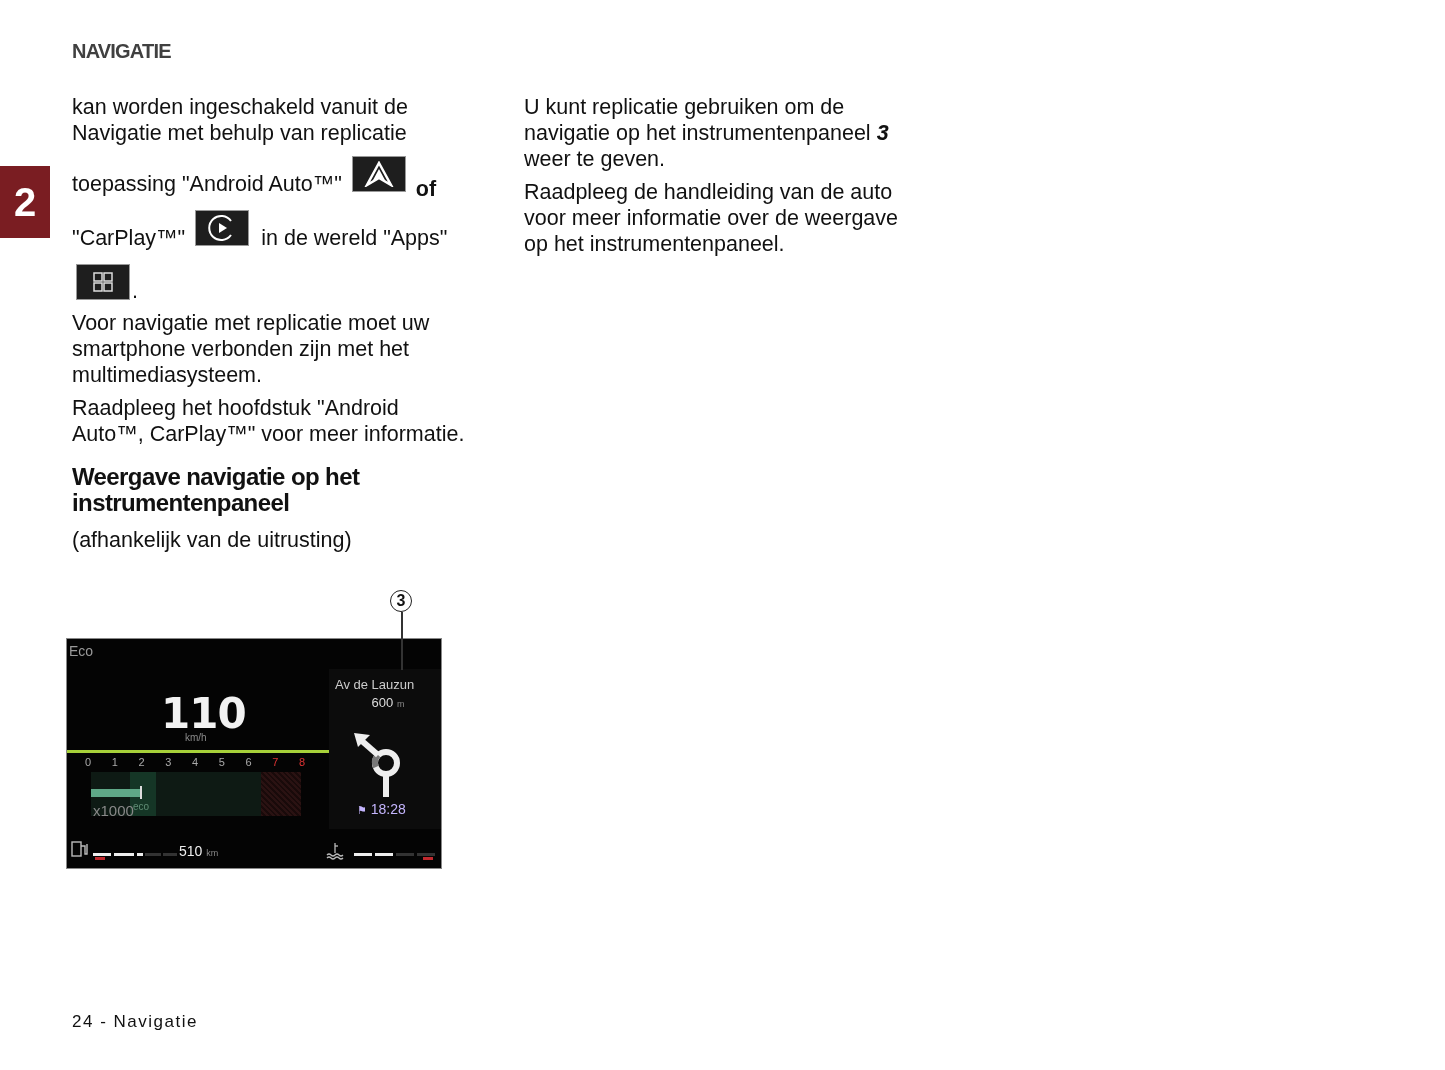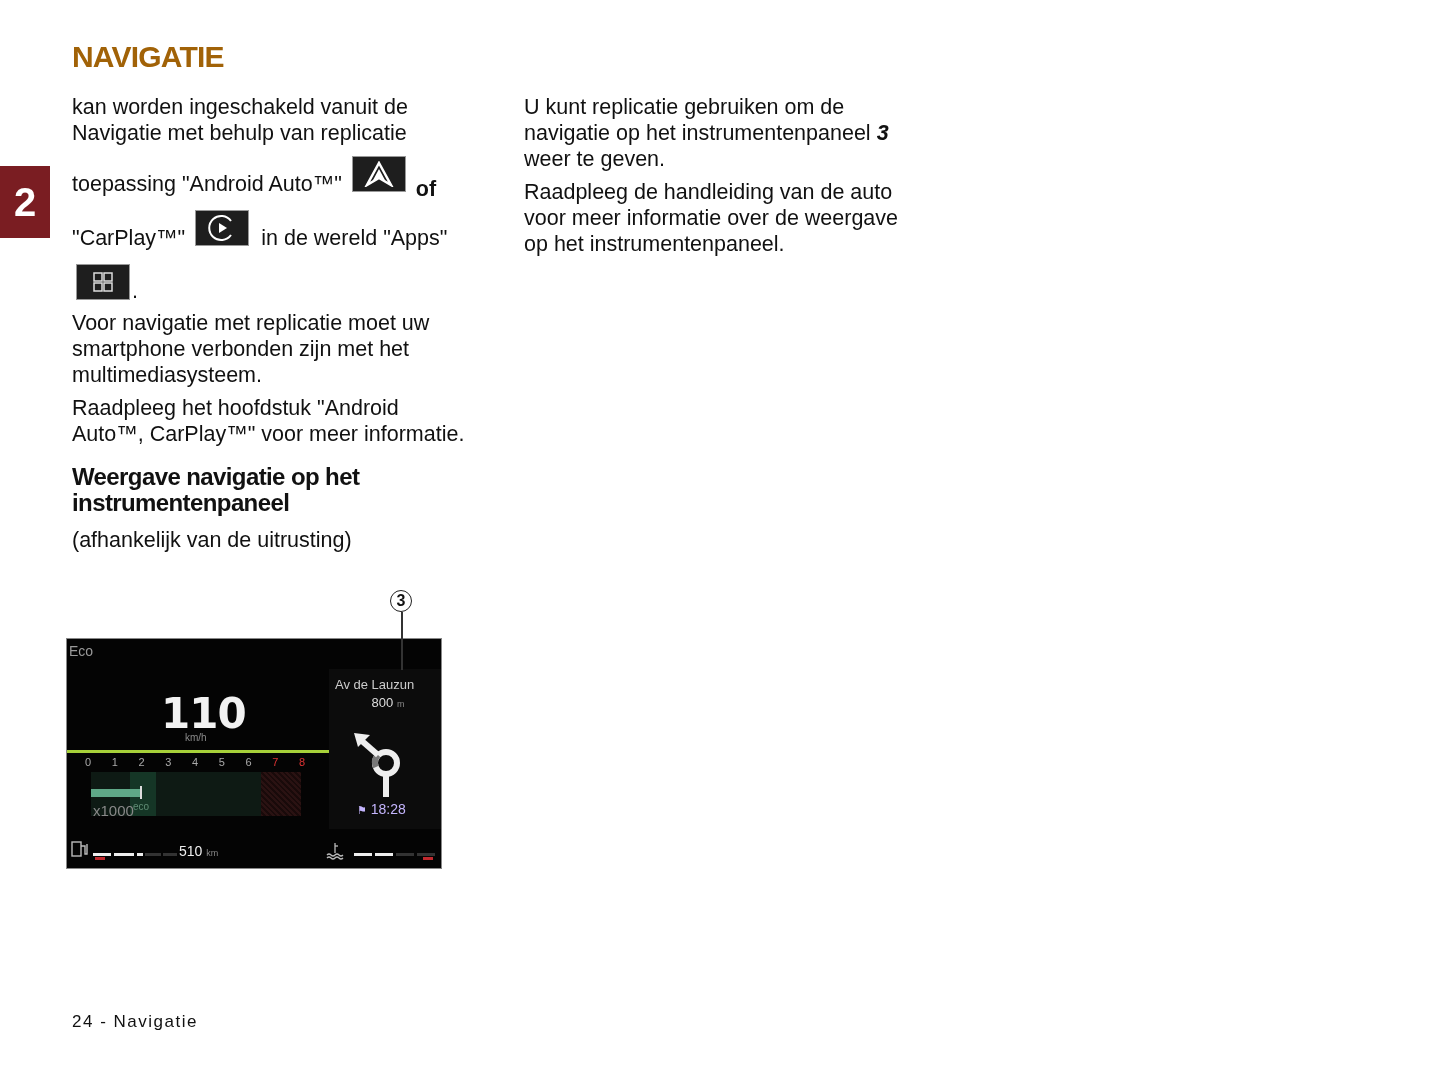--- a/index.html
+++ b/index.html
@@ -1,19 +1,19 @@
 <!DOCTYPE html>
 <html><head>
 <meta charset="utf-8">
 <style>
   html, body { margin:0; padding:0; }
   body { width:1445px; height:1070px; background:#ffffff; position:relative; overflow:hidden;
          font-family:"Liberation Sans", sans-serif; color:#111; }
   .abs { position:absolute; }
-  .title { left:72px; top:40px; font-size:30px; font-weight:bold; letter-spacing:-0.8px; color:#a16207; }
+  .title { left:72px; top:40px; font-size:20px; font-weight:bold; letter-spacing:-0.8px; color:#404040; }
   .chapter-tab { left:0; top:166px; width:50px; height:72px; background:#7a1d22; color:#fff;
                  font-size:40px; font-weight:bold; display:flex; align-items:center; justify-content:center; }
   .col { font-size:21.5px; line-height:26px; color:#111; }
   .col p { margin:0; }
   .col1 { left:72px; top:94px; width:420px; }
   .col2 { left:524px; top:94px; width:420px; }
   .para { margin-bottom:7px !important; }
   .icon-line { display:flex; align-items:center; white-space:nowrap; }
   .icon-box { display:inline-flex; width:54px; height:36px; background:#1e1e1e; border:1px solid #999; align-items:center; justify-content:center; box-sizing:border-box; }
   .sub { left:72px; top:464px; width:420px; font-size:24px; font-weight:bold; line-height:26px; letter-spacing:-0.6px; }
@@ -129,21 +129,21 @@
   <div class="abs d-eco-zone"></div>
   <div class="abs d-red-zone"></div>
   <div class="abs d-rpm-fill"></div>
   <div class="abs d-rpm-needle"></div>
   <div class="abs d-x1000">x1000</div>
   <div class="abs d-ecolab">eco</div>
 
   <div class="abs d-nav-panel"></div>
   <div class="abs d-street">Av de Lauzun</div>
   <div class="abs d-dist">
-    <span>800</span>
+    <span>600</span>
     <small>m</small>
   </div>
   <div class="abs d-arrow">
     <svg width="60" height="68" viewBox="0 0 60 68">
       <circle cx="34" cy="32" r="11" fill="none" stroke="#eee" stroke-width="6"></circle>
       <path d="M24 36 A11 11 0 0 1 26 24" fill="none" stroke="#777" stroke-width="6"></path>
       <rect x="31" y="42" width="6" height="24" fill="#eee"></rect>
       <path d="M26 24 L10 10" stroke="#eee" stroke-width="6"></path>
       <path d="M2 2 L18 4 L6 16 Z" fill="#eee"></path>
     </svg>

